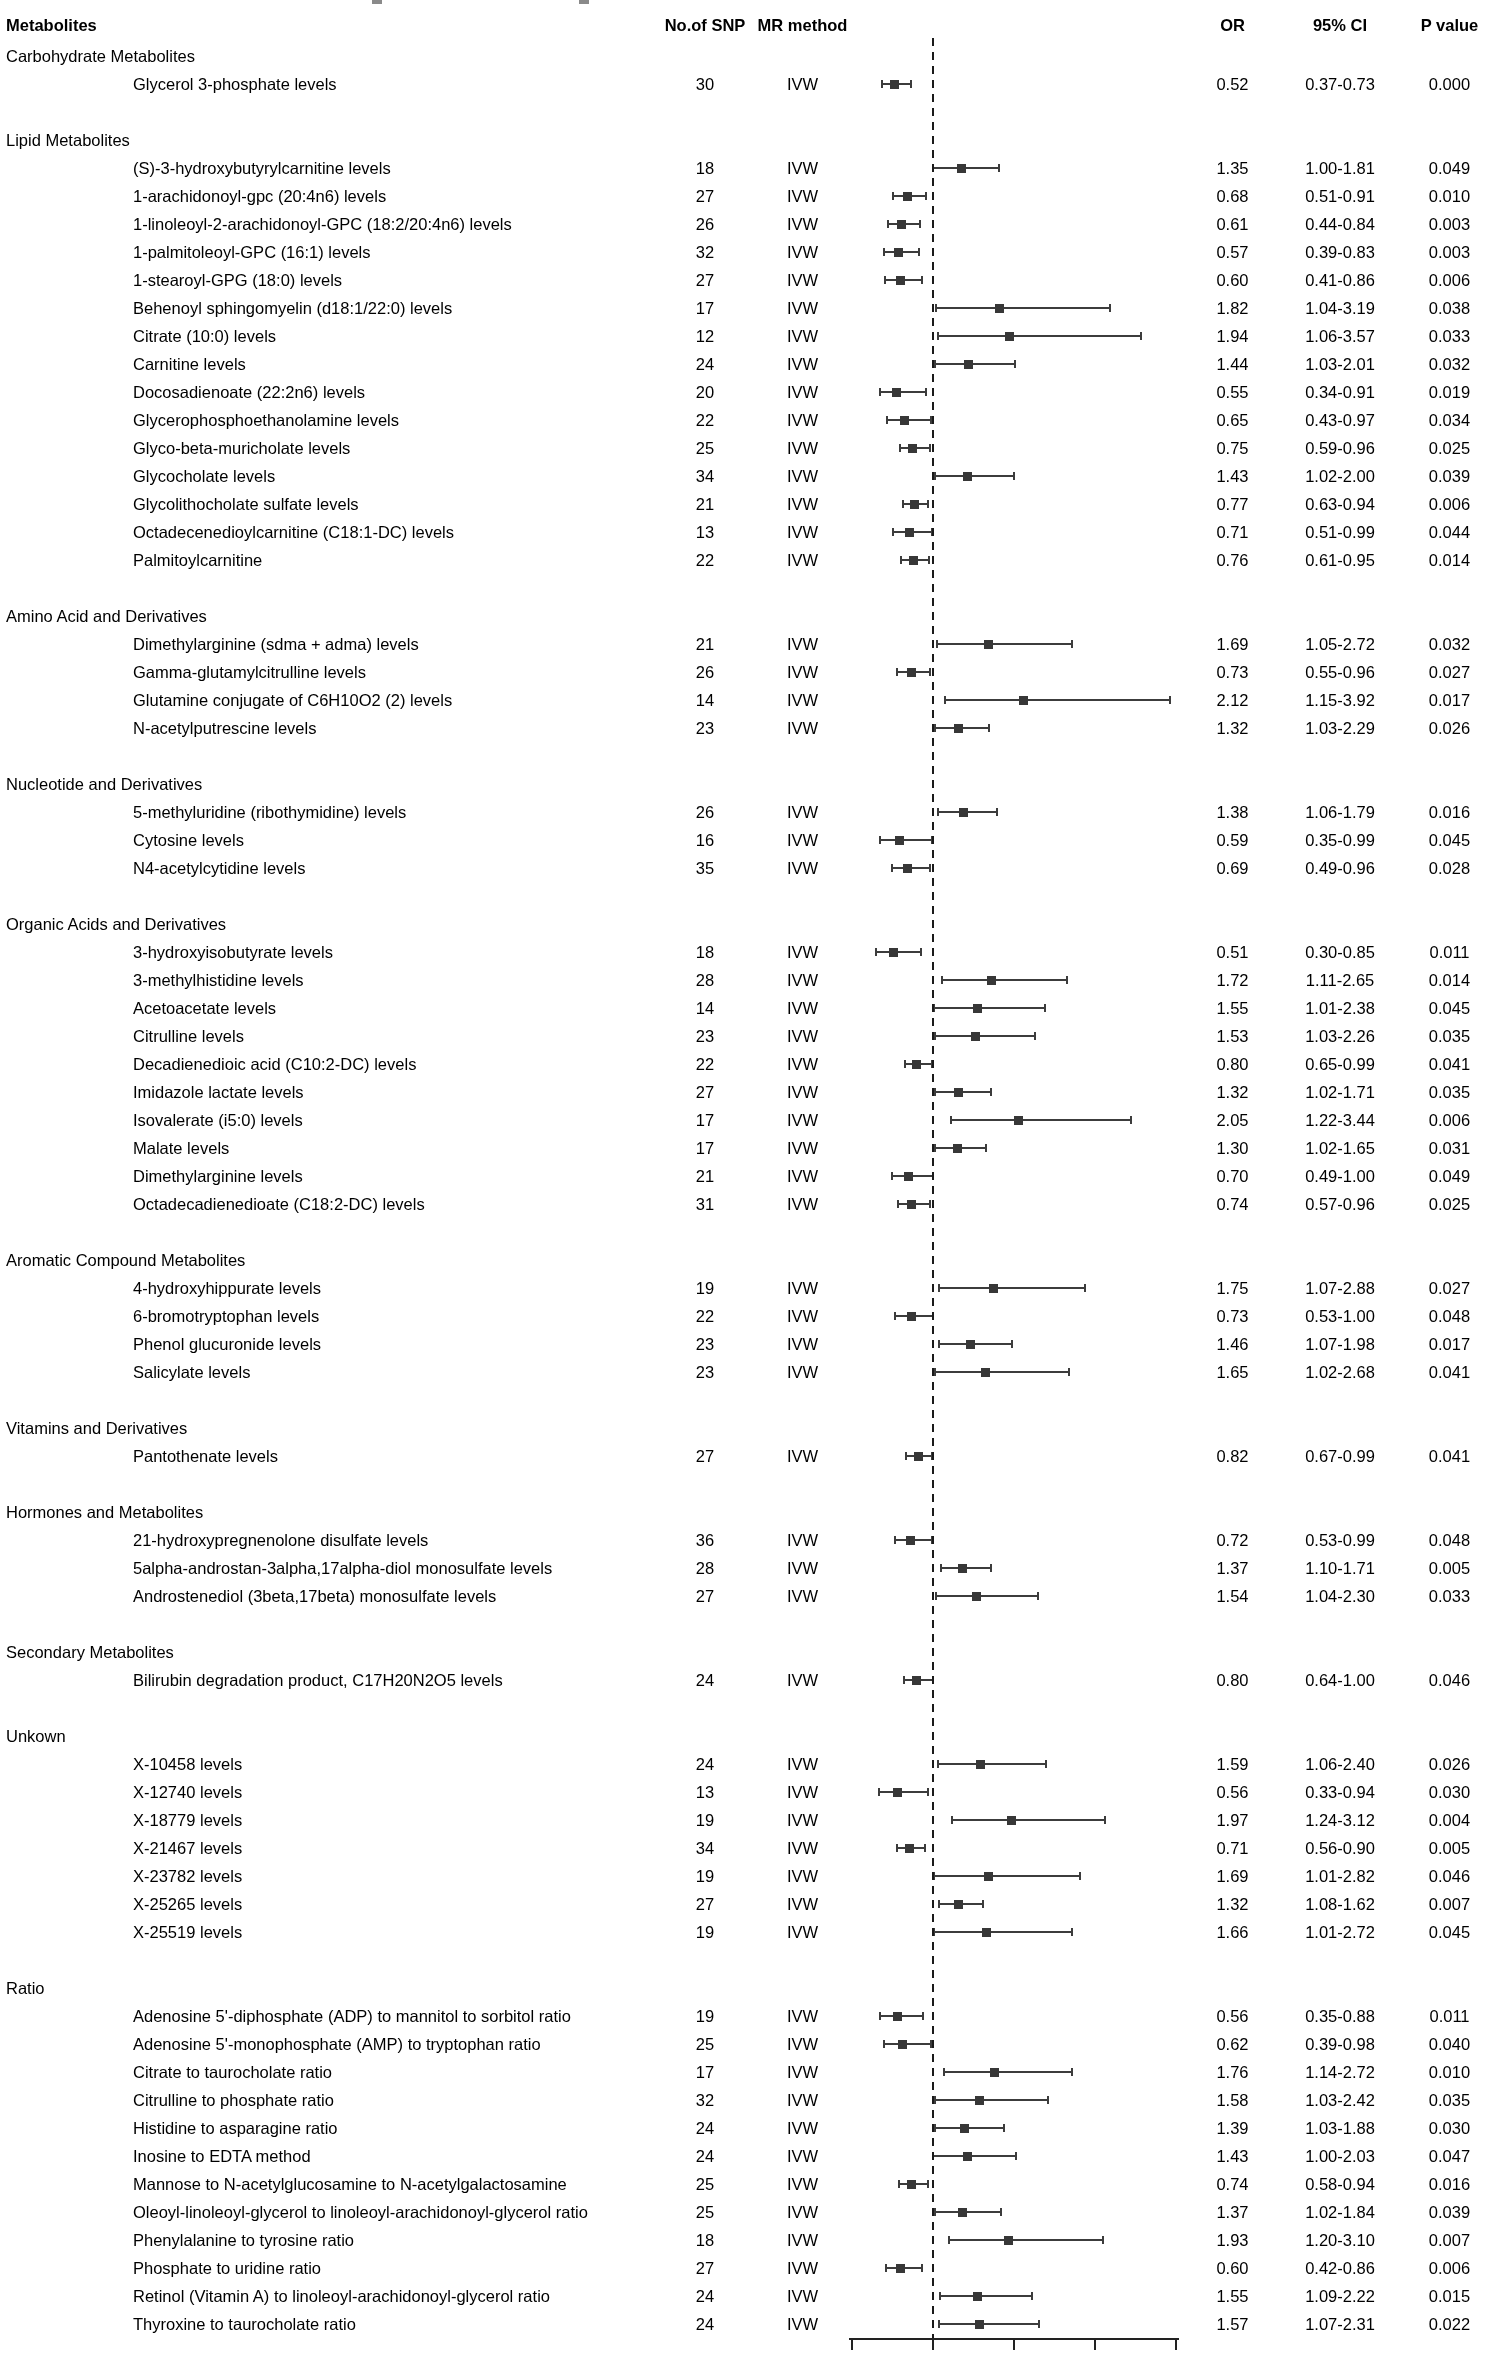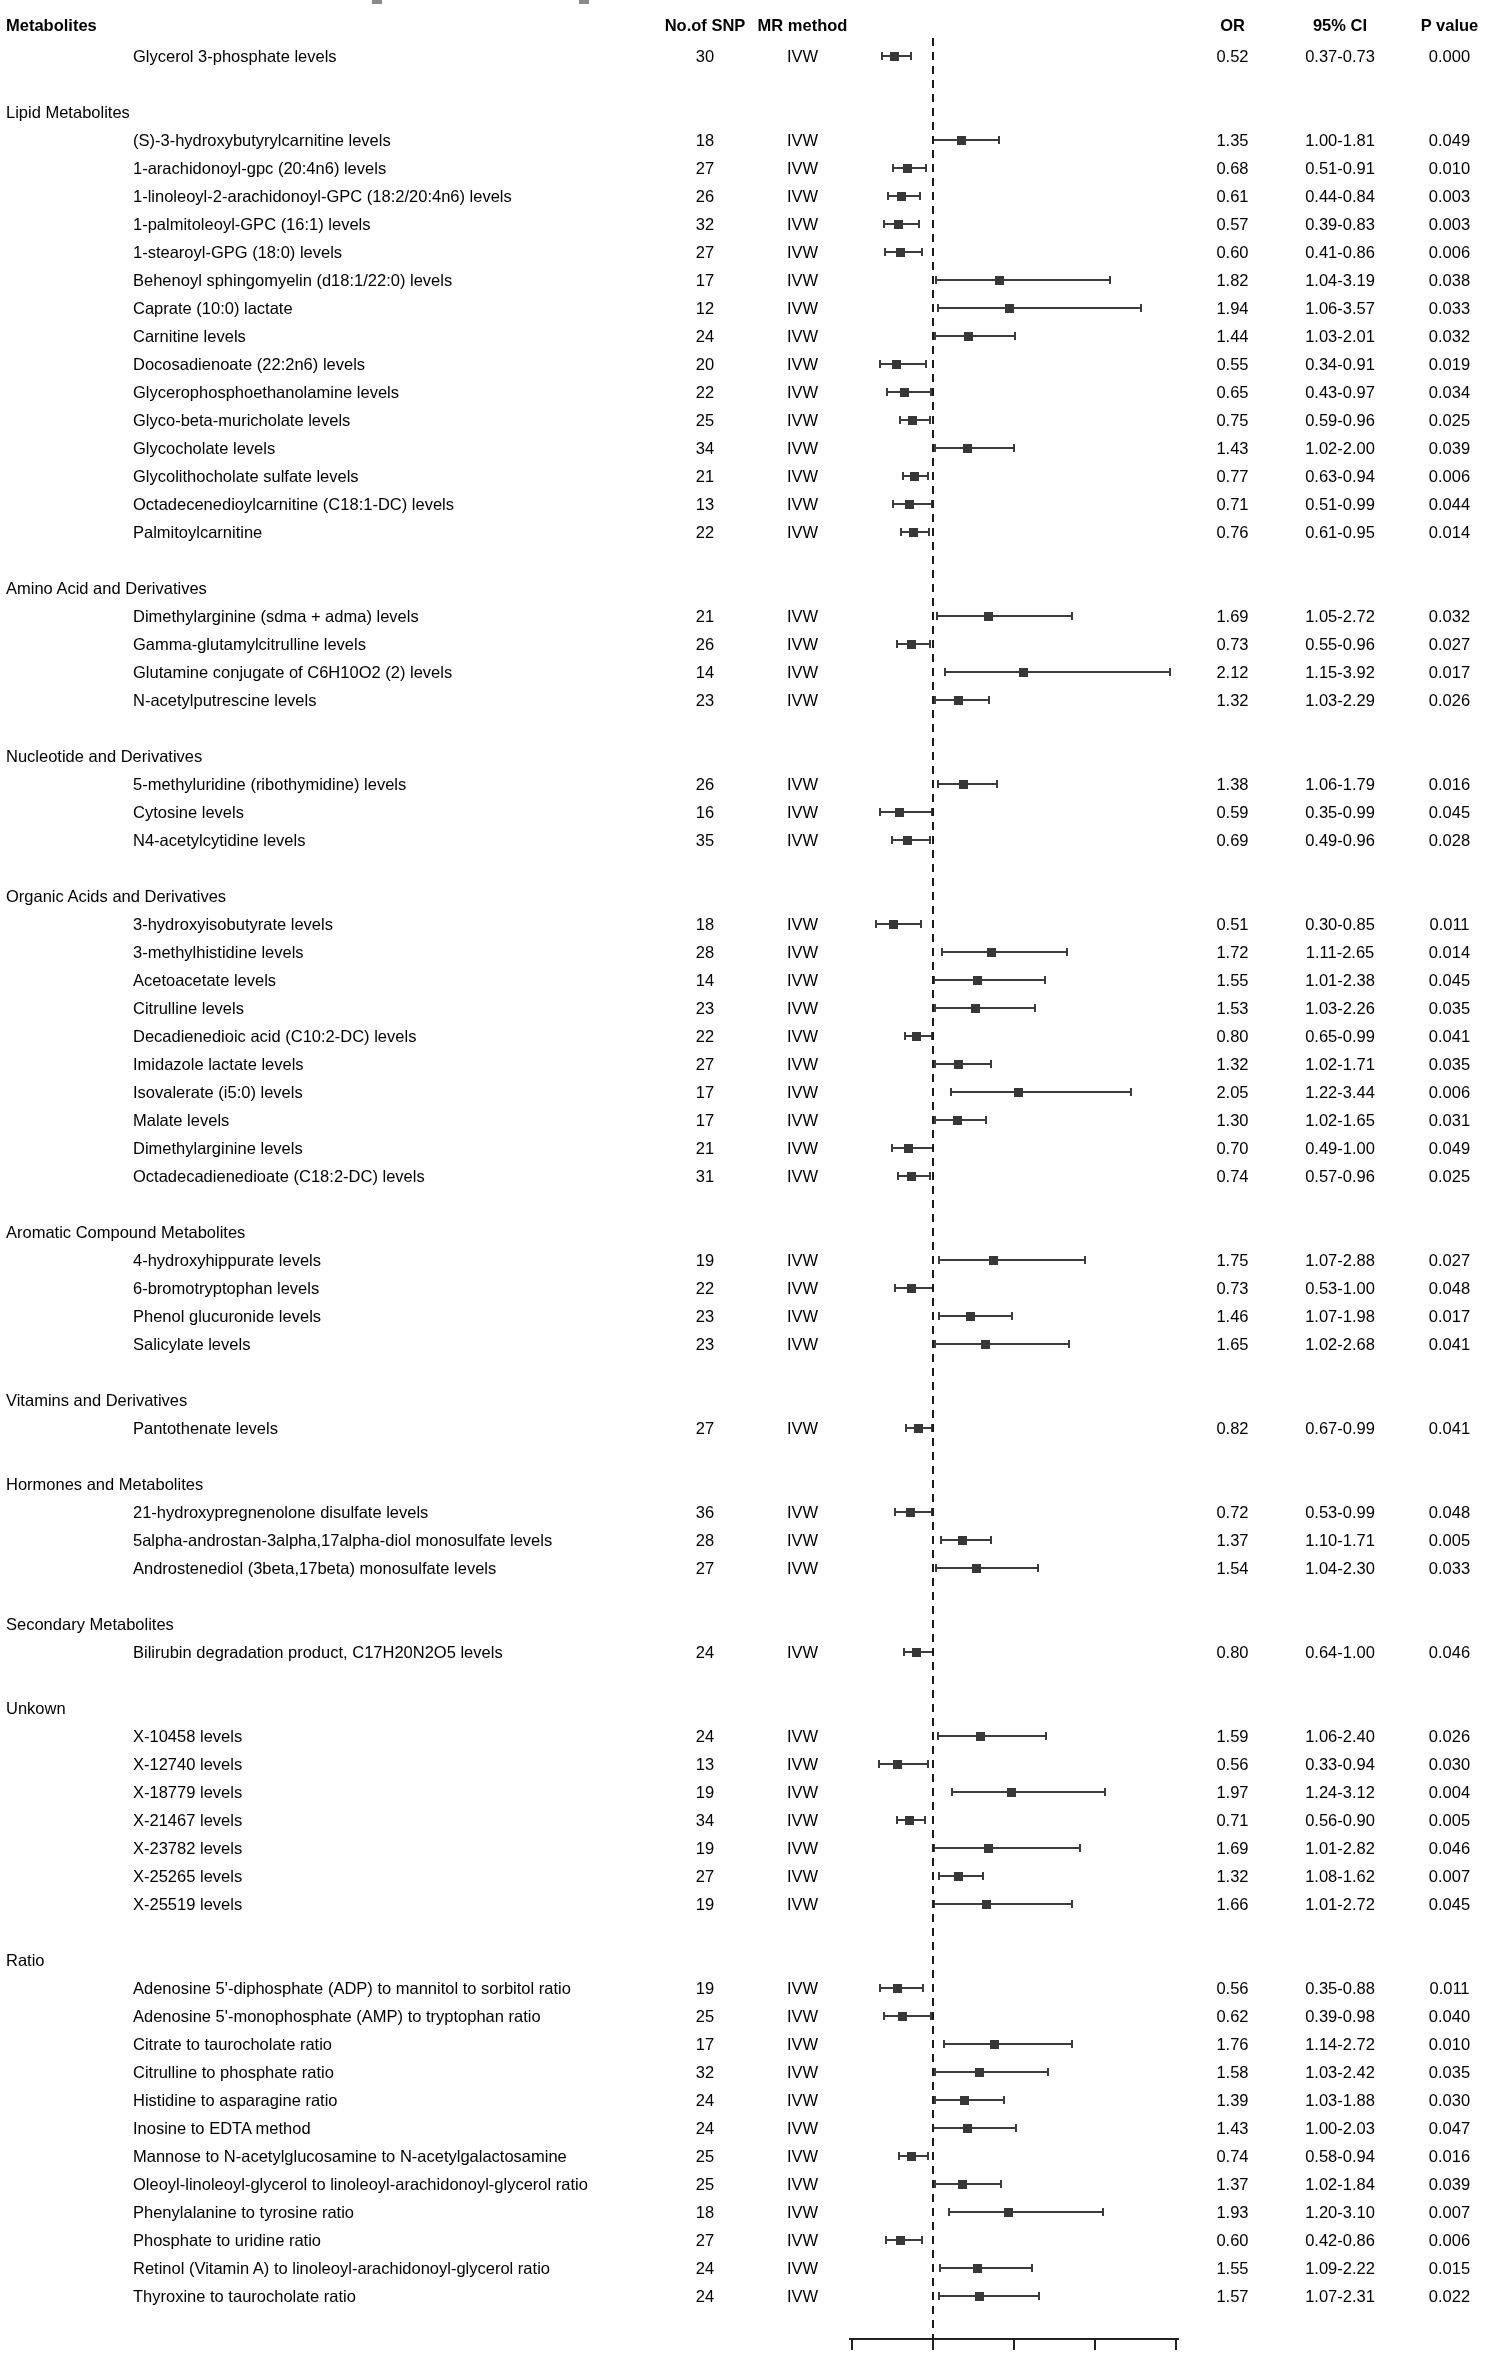--- a/index.html
+++ b/index.html
@@ -56,20 +56,23 @@
     <div class="c label">Metabolites</div>
     <div class="c snp">No.of SNP</div>
     <div class="c method">MR method</div>
     <div class="c plot"></div>
     <div class="c or">OR</div>
     <div class="c ci">95% CI</div>
     <div class="c p">P value</div>
   </div>
 
   <div id="rows">
+      <div class="row section">
+        <div class="c label">Carbohydrate Metabolites</div>
+      </div>
       <div class="row item">
         <div class="c label">Glycerol 3-phosphate levels</div>
         <div class="c snp">30</div>
         <div class="c method">IVW</div>
         <div class="c plot">
           <div class="whisker" style="left: 31.97px; width: 29.16px;"></div>
           <div class="cap" style="left: 30.97px;"></div>
           <div class="cap" style="left: 60.13px;"></div>
           <div class="sq" style="left: 39.62px;"></div>
         </div>
@@ -159,21 +162,21 @@
           <div class="whisker" style="left: 86.24px; width: 174.15px;"></div>
           <div class="cap" style="left: 85.24px;"></div>
           <div class="cap" style="left: 259.39px;"></div>
           <div class="sq" style="left: 144.92px;"></div>
         </div>
         <div class="c or">1.82</div>
         <div class="c ci">1.04-3.19</div>
         <div class="c p">0.038</div>
       </div>
       <div class="row item">
-        <div class="c label">Caprate (10:0) lactate</div>
+        <div class="c label">Citrate (10:0) levels</div>
         <div class="c snp">12</div>
         <div class="c method">IVW</div>
         <div class="c plot">
           <div class="whisker" style="left: 87.86px; width: 203.31px;"></div>
           <div class="cap" style="left: 86.86px;"></div>
           <div class="cap" style="left: 290.17px;"></div>
           <div class="sq" style="left: 154.64px;"></div>
         </div>
         <div class="c or">1.94</div>
         <div class="c ci">1.06-3.57</div>

